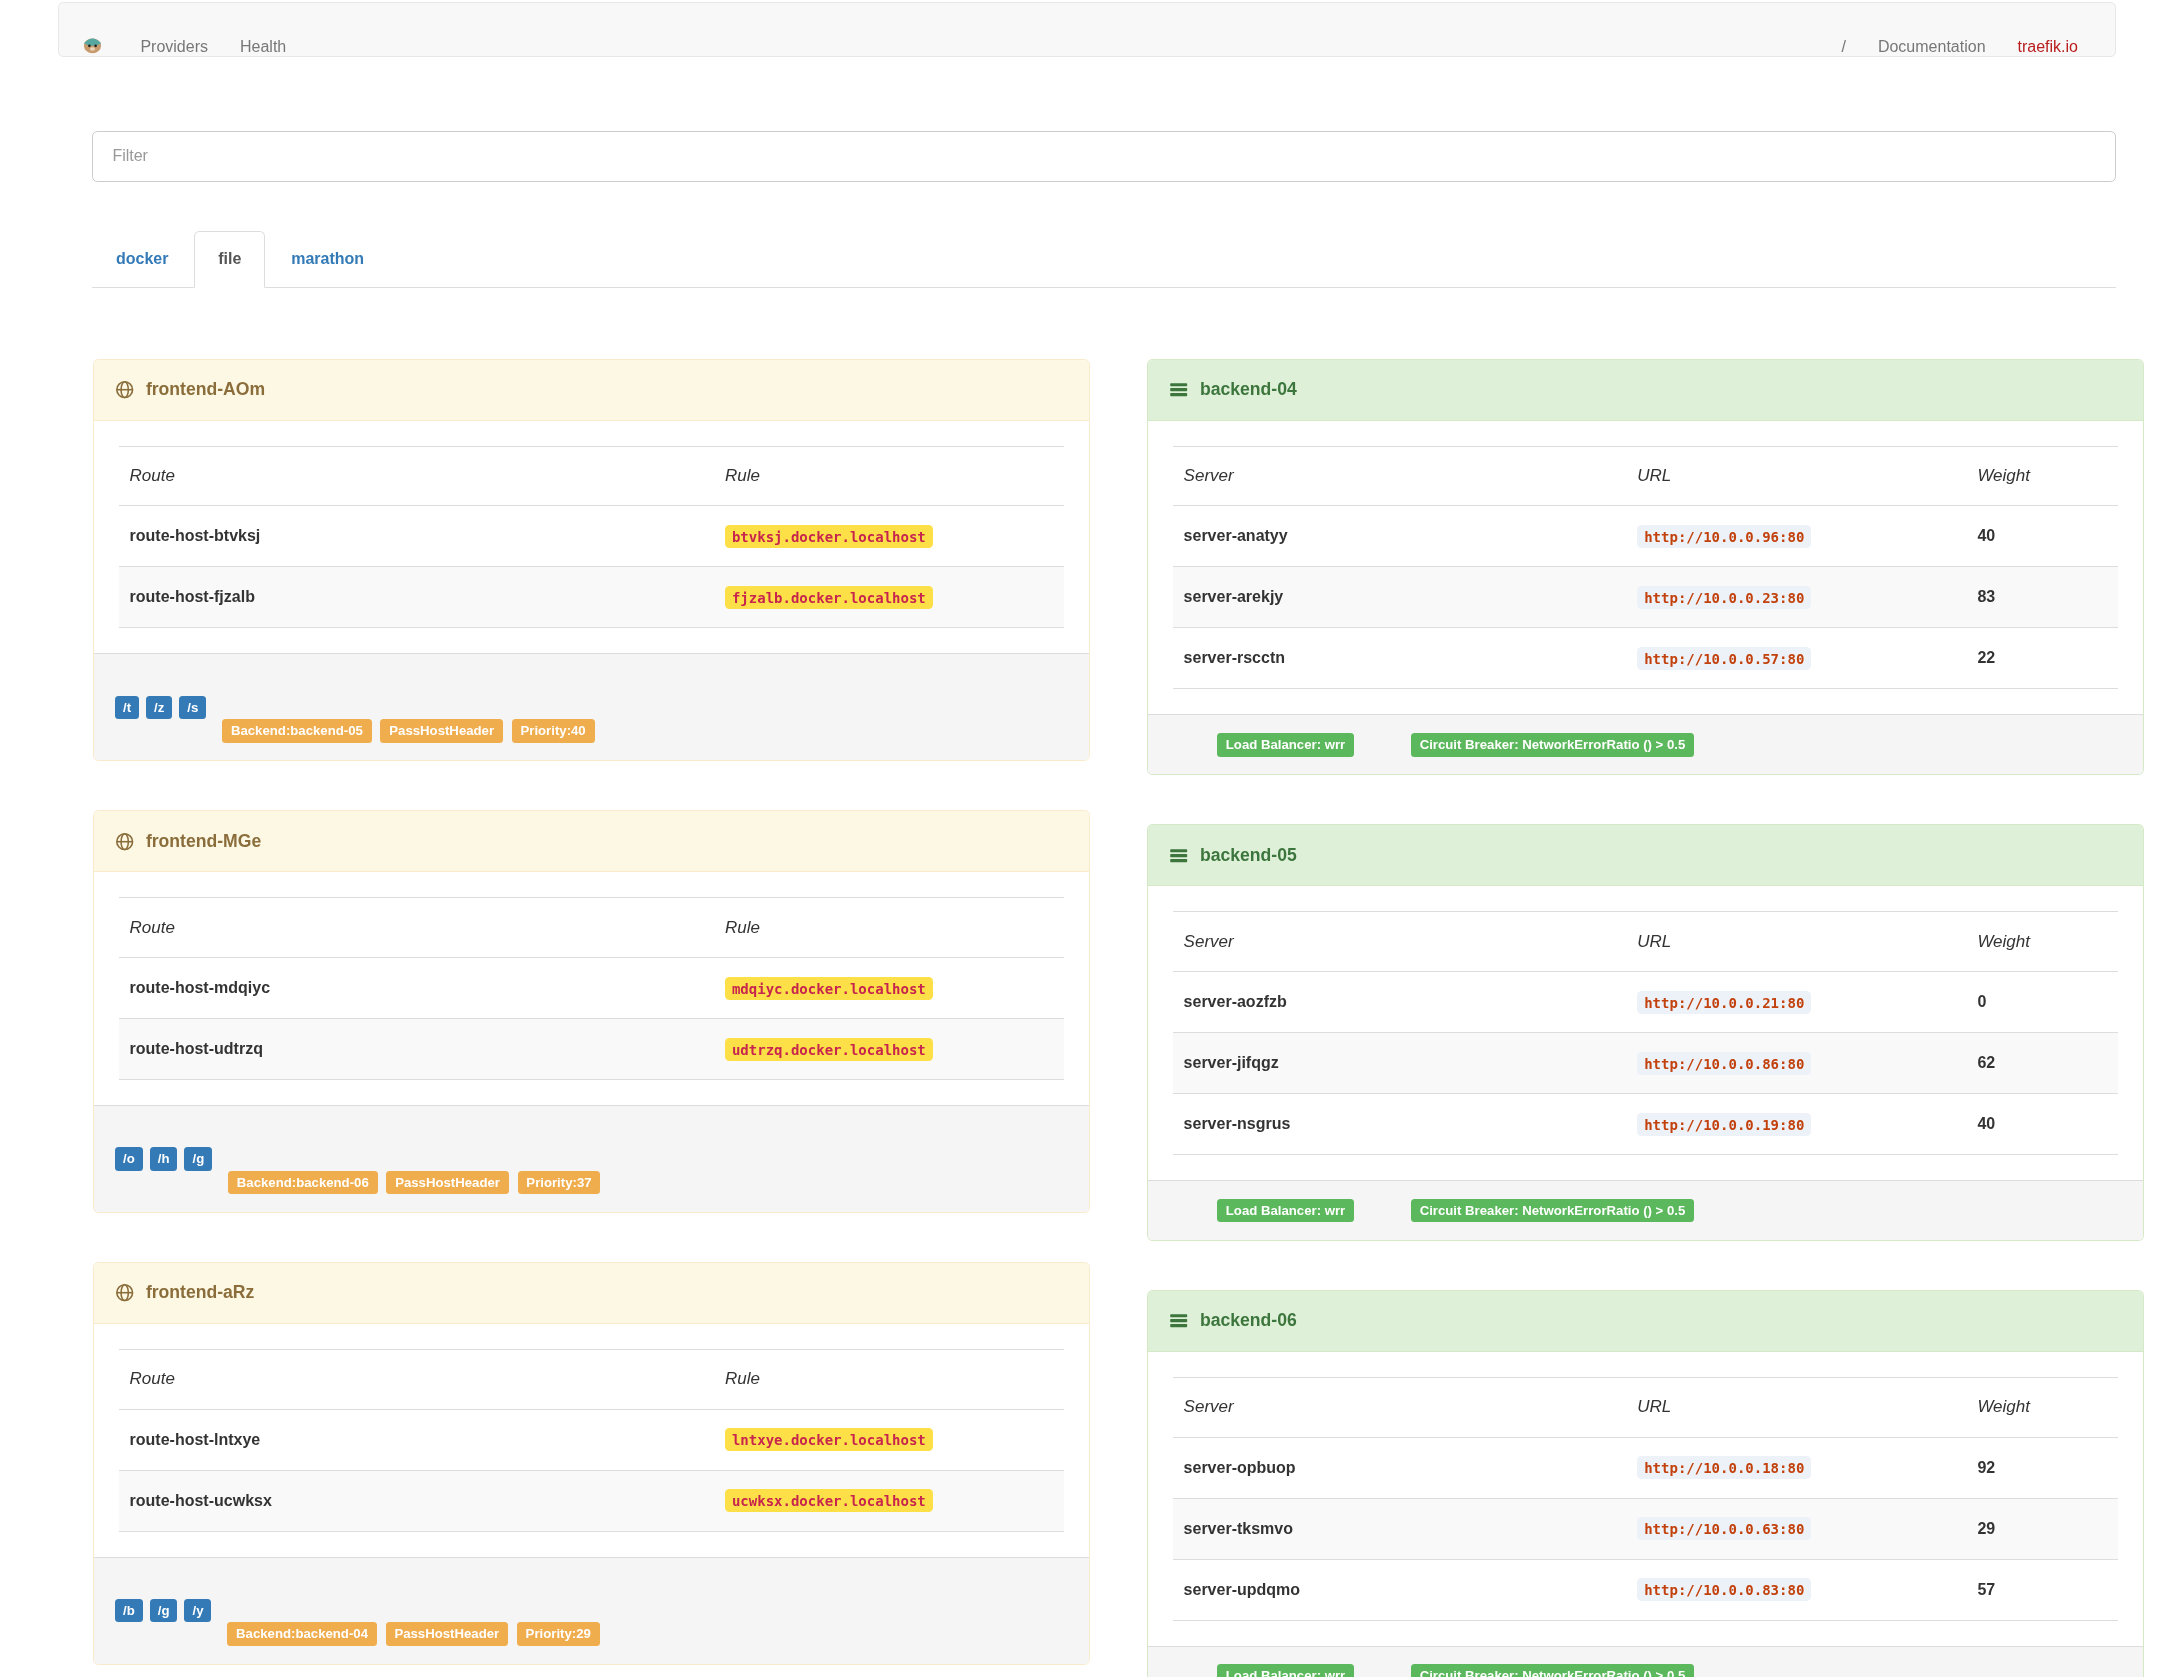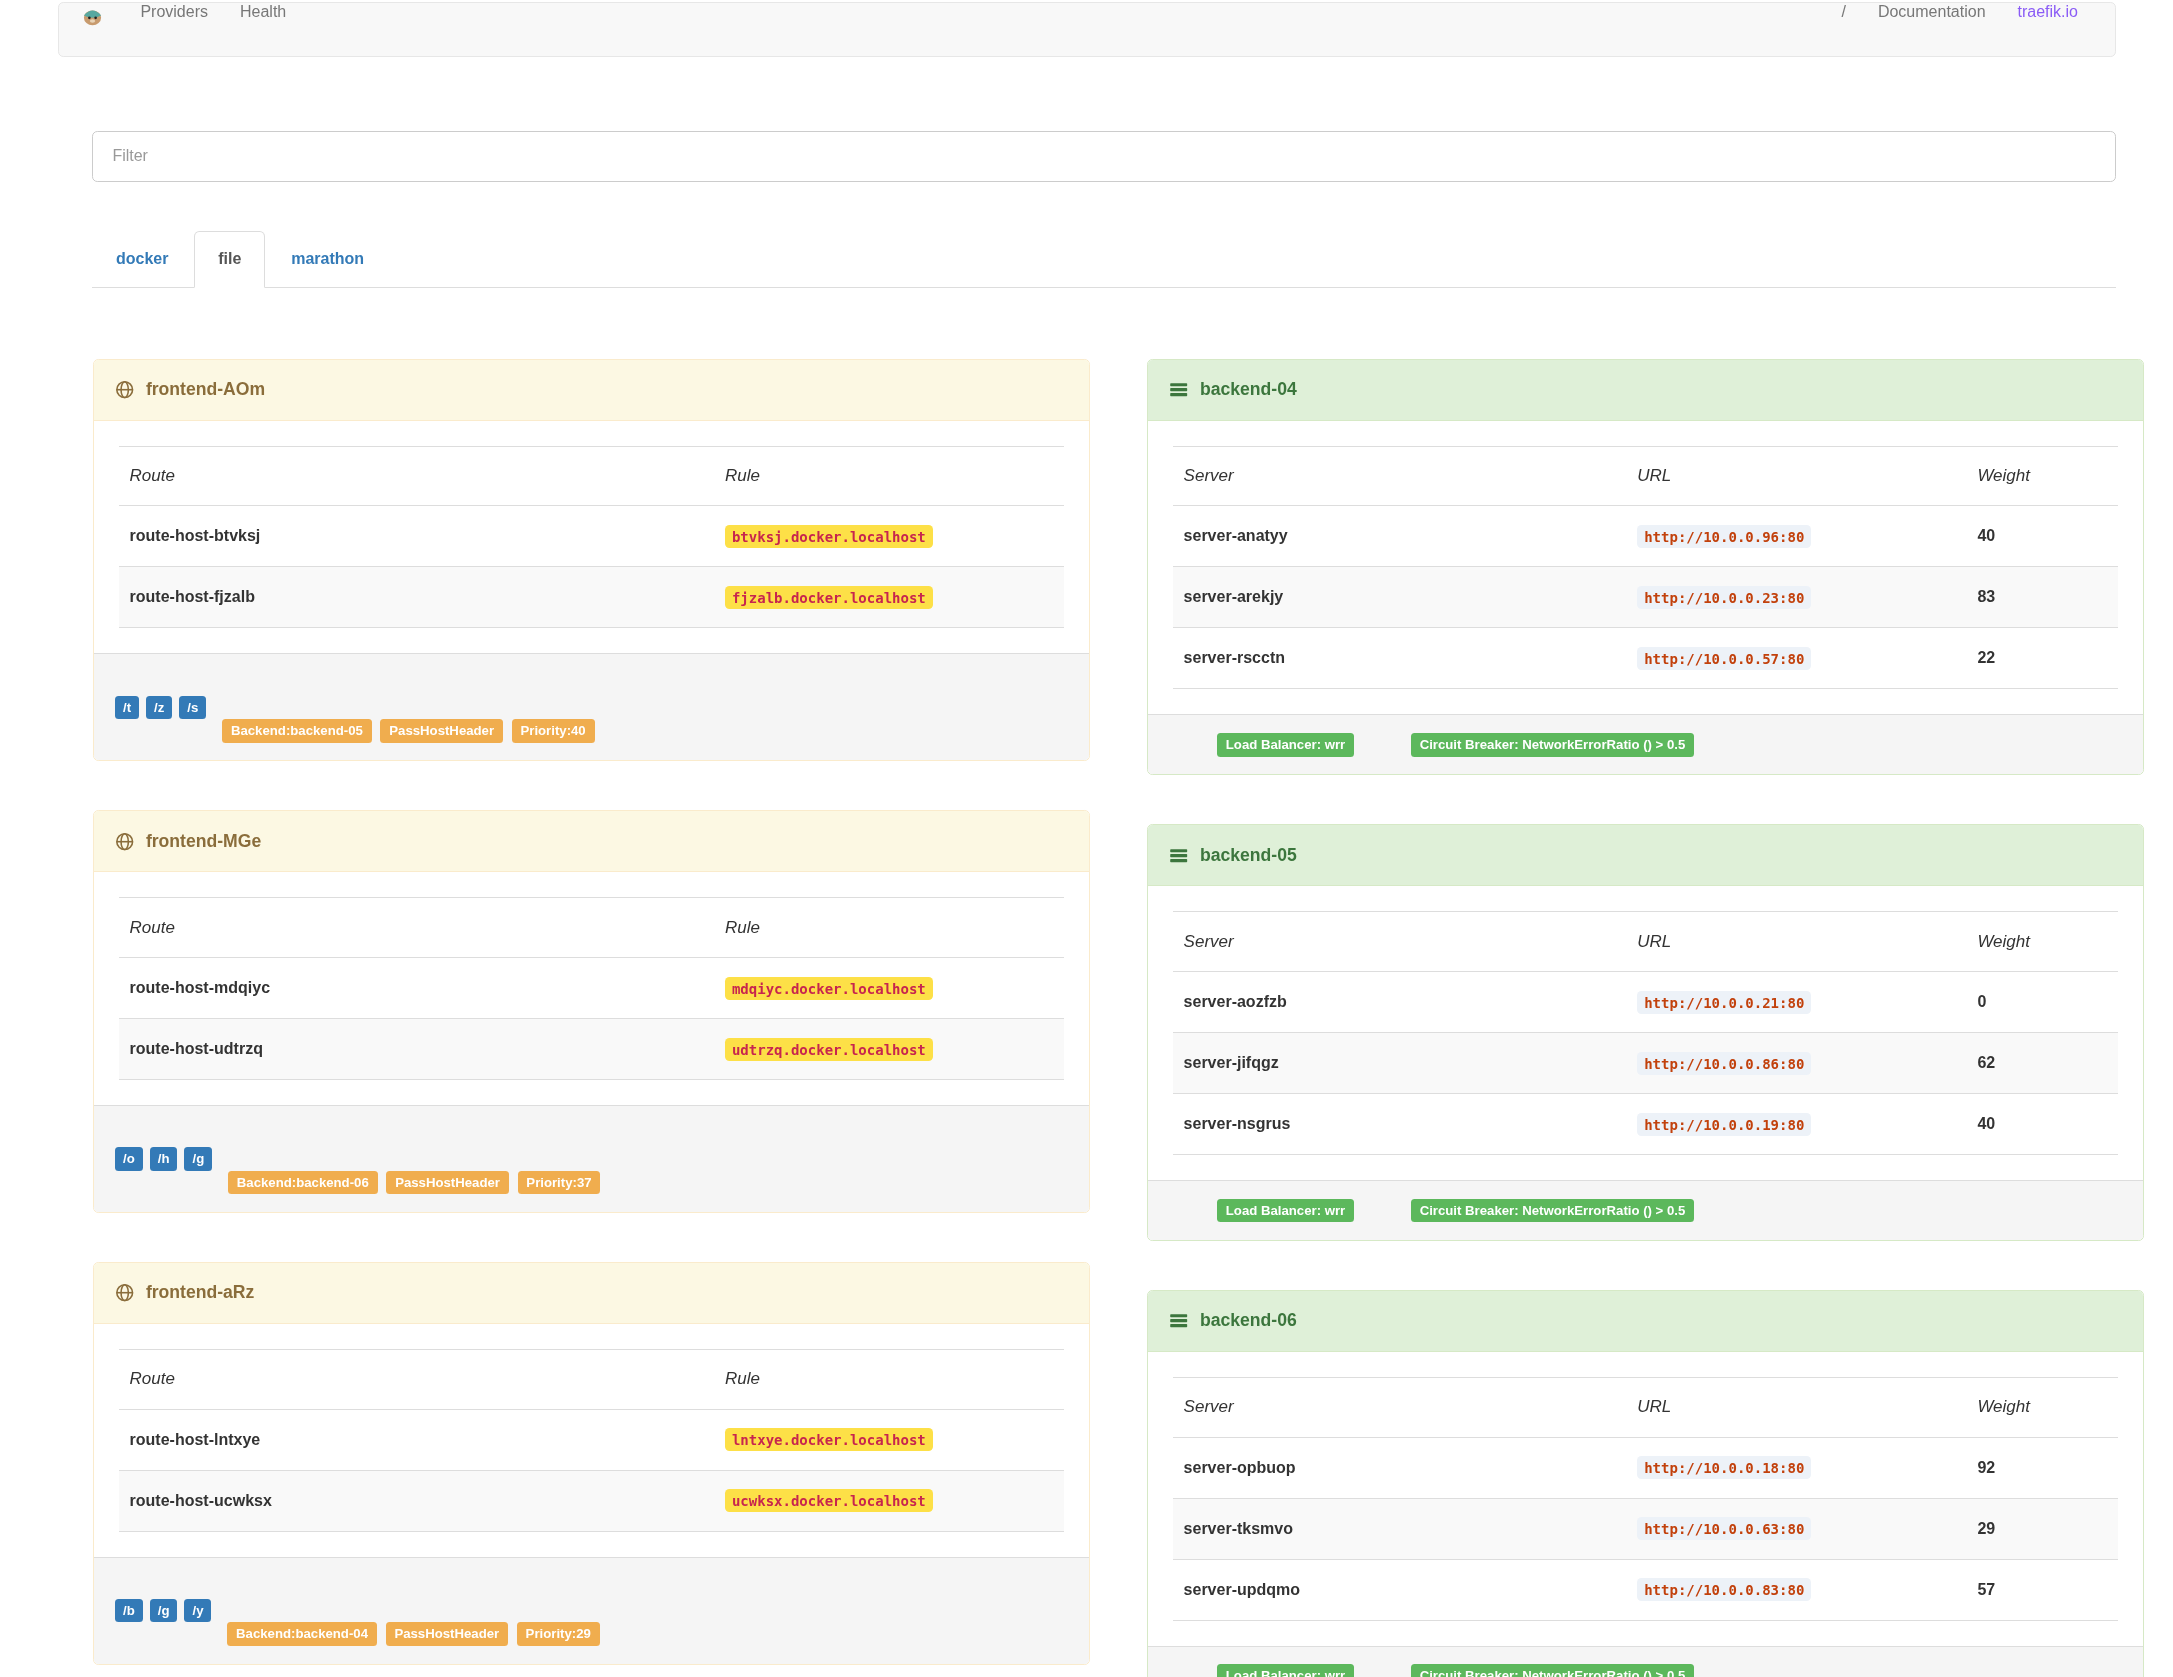--- a/index.html
+++ b/index.html
@@ -8,26 +8,26 @@
     width: 2174px; height: 1678px; overflow: hidden;
     background: #fff; color: #333;
     font-family: "Liberation Sans", sans-serif;
     font-size: 16px;
   }
 
   
   .navbar {
     margin: 1.8px 58px 0; height: 55px;
     background: #f8f8f8; border: 0.9px solid #e7e7e7; border-radius: 5.3px;
-    display: flex; align-items: flex-start; padding: 0 21px;
+    display: flex; align-items: flex-end; padding: 0 21px;
   }
   .brand { display: flex; align-items: center; margin-right: 19.4px; }
   .nav-link { color: #777; text-decoration: none; padding: 0 16px; cursor: pointer; }
   .navbar-right { margin-left: auto; display: flex; align-items: center; }
-  .nav-link.site { color: #8b5cf6; }
+  .nav-link.site { color: #b91c1c; }
 
   
   .filter-input {
     display: block; margin: 74px 58px 0 92px; width: calc(100% - 150px);
     height: 51px; border: 0.9px solid #ccc; border-radius: 5.3px;
     padding: 0 19.4px; font-size: 16px; color: #555; outline: none;
     font-family: Liberation Sans, sans-serif;
   }
   .filter-input::placeholder { color: #999; }
 

